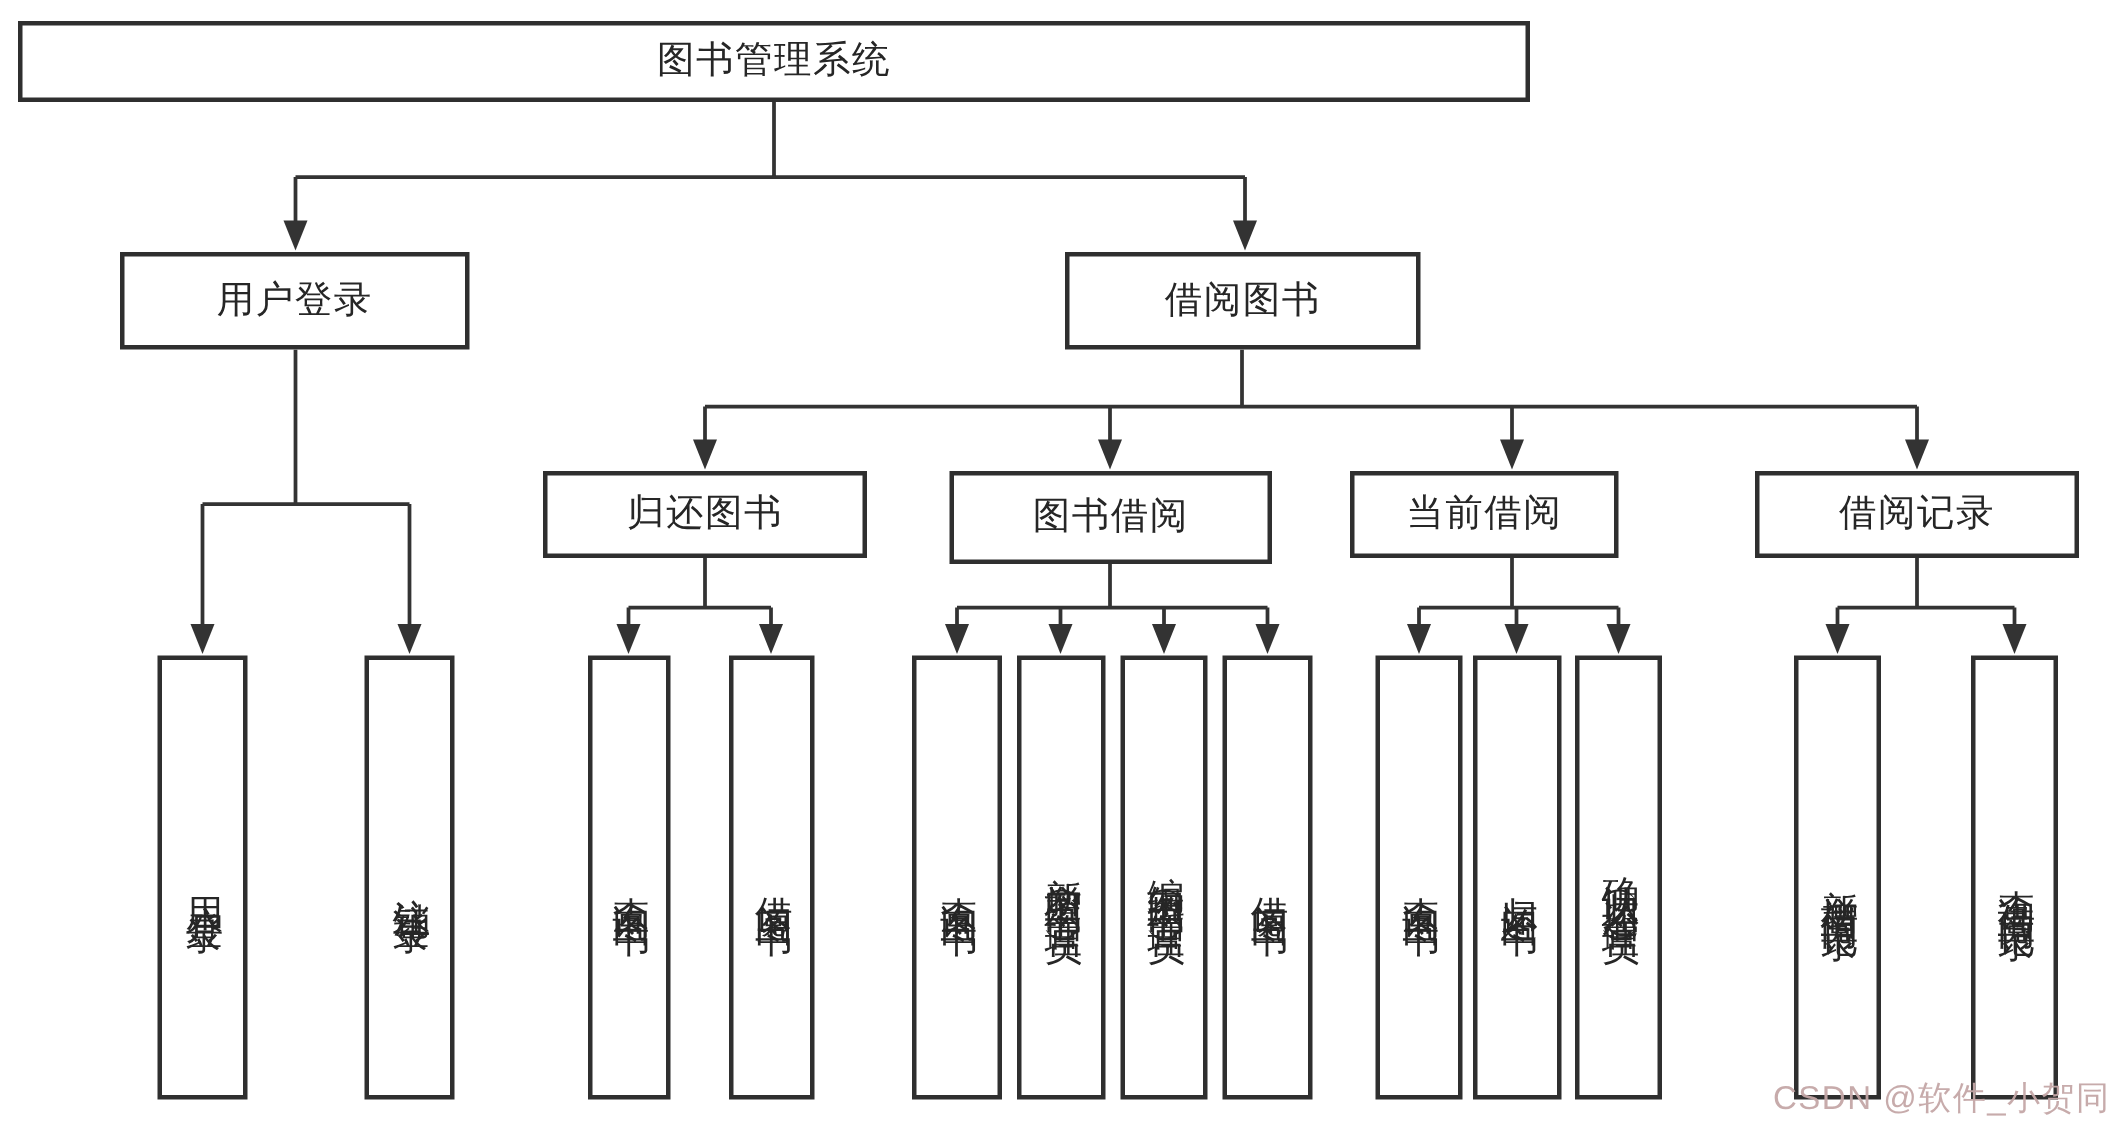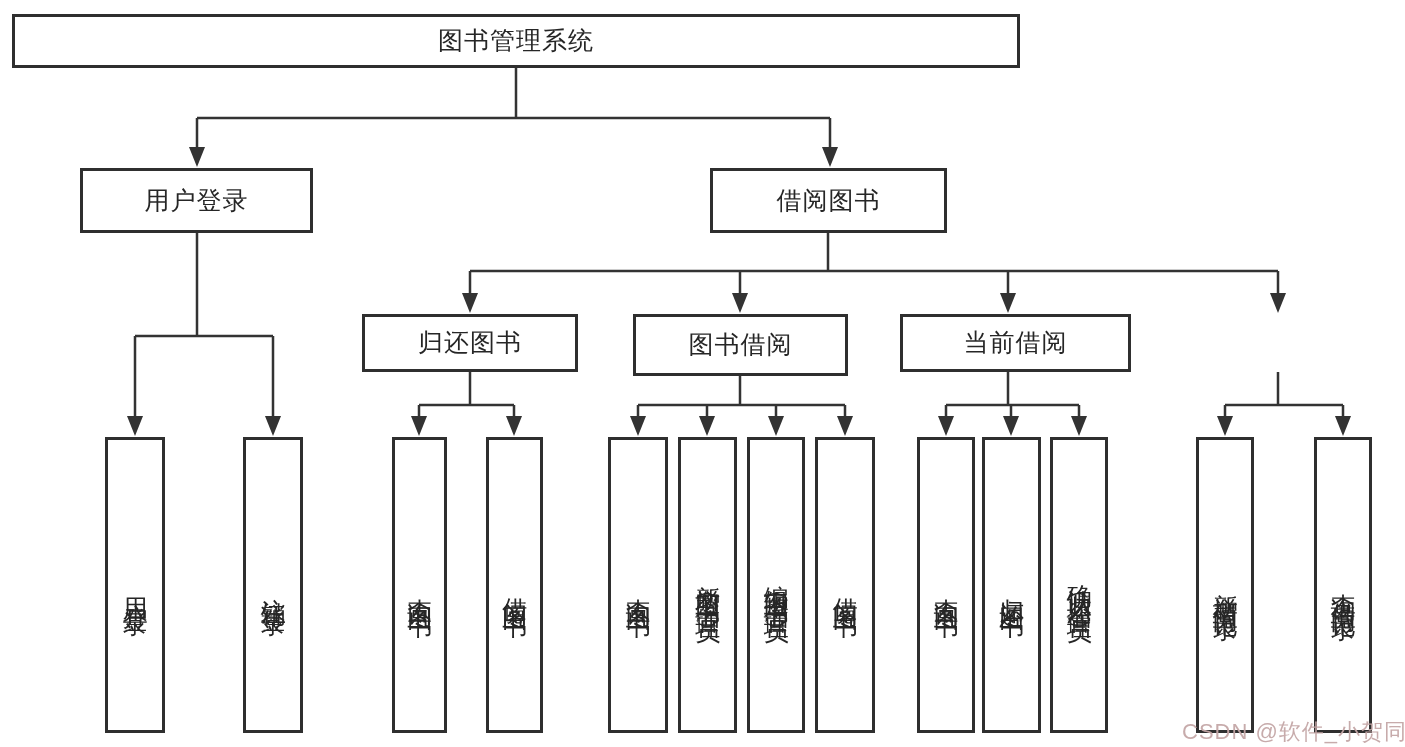--- a/index.html
+++ b/index.html
@@ -39,21 +39,21 @@
     font-size: 25px;
     letter-spacing: 5px;
     padding-top: 5px;
   }
   
   #n-root          { left: 12px;   top: 14px;  width: 1008px; height: 54px; }
   #n-user-login    { left: 80px;   top: 168px; width: 233px;  height: 65px; }
   #n-book-mgmt     { left: 710px;  top: 168px; width: 237px;  height: 65px; }
   #n-new-book      { left: 362px;  top: 314px; width: 216px;  height: 58px; }
   #n-book-borrow   { left: 633px;  top: 314px; width: 215px;  height: 62px; }
-  #n-current-borrow{ left: 900px;  top: 314px; width: 231px;  height: 58px; }
+  #n-current-borrow{ left: 900px;  top: 314px; width: 179px;  height: 58px; }
   #n-borrow-record { left: 1170px; top: 314px; width: 216px;  height: 58px; }
   .leaf            { top: 437px; height: 296px; }
   #l-user-login    { left: 105px;  width: 60px; }
   #l-logout        { left: 243px;  width: 60px; }
   #l-nb-query      { left: 392px;  width: 55px; }
   #l-nb-borrow     { left: 486px;  width: 57px; }
   #l-bb-query      { left: 608px;  width: 60px; }
   #l-bb-add        { left: 678px;  width: 59px; }
   #l-bb-edit       { left: 747px;  width: 58px; }
   #l-bb-borrow     { left: 815px;  width: 60px; }
@@ -119,20 +119,21 @@
   </svg>
 
   <div class="node h-node" id="n-root">图书管理系统</div>
 
   <div class="node h-node" id="n-user-login">用户登录</div>
   <div class="node h-node" id="n-book-mgmt">借阅图书</div>
 
   <div class="node h-node" id="n-new-book">归还图书</div>
   <div class="node h-node" id="n-book-borrow">图书借阅</div>
   <div class="node h-node" id="n-current-borrow">当前借阅</div>
+  <div class="node h-node" id="n-borrow-record">借阅记录</div>
 
   <div class="node v-node leaf" id="l-user-login">用户登录</div>
   <div class="node v-node leaf" id="l-logout">注销登录</div>
 
   <div class="node v-node leaf" id="l-nb-query">查询图书</div>
   <div class="node v-node leaf" id="l-nb-borrow">借阅图书</div>
 
   <div class="node v-node leaf" id="l-bb-query">查询图书</div>
   <div class="node v-node leaf" id="l-bb-add">新增图书（管理员）</div>
   <div class="node v-node leaf" id="l-bb-edit">编辑图书（管理员）</div>

